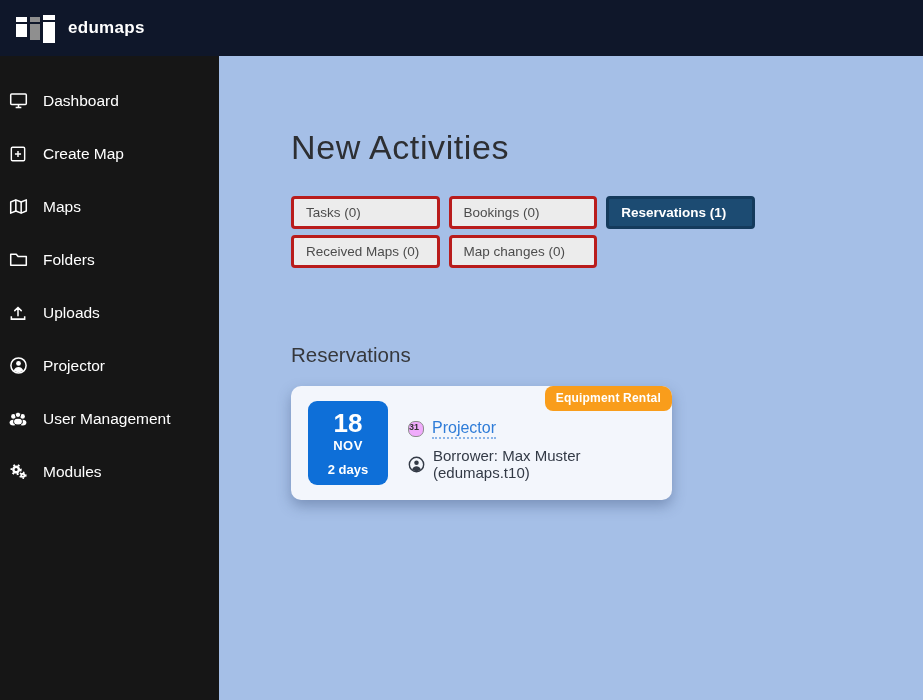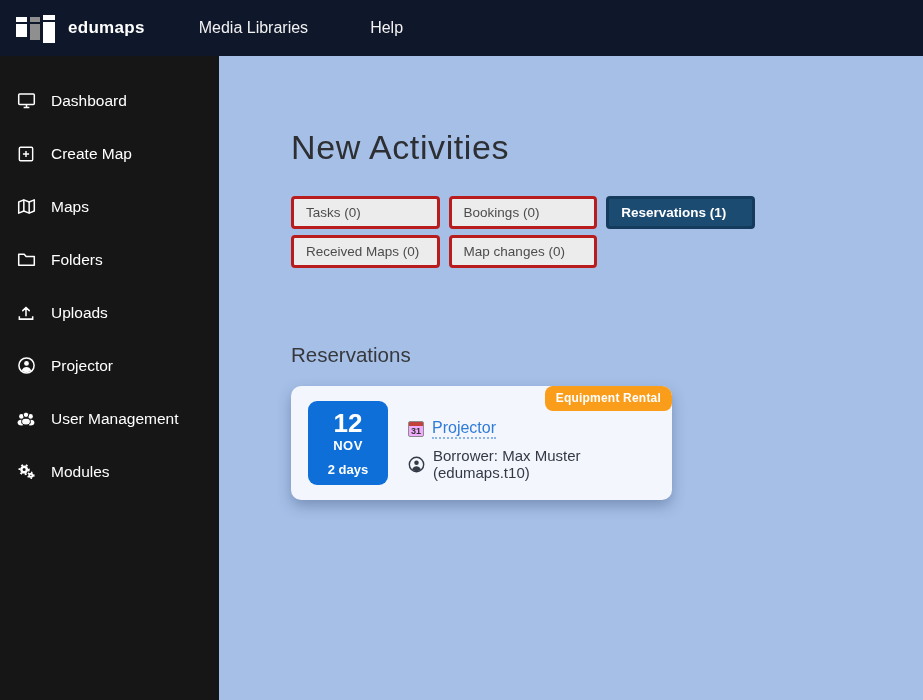--- a/index.html
+++ b/index.html
@@ -32,21 +32,21 @@
   .topnav { display: flex; margin-left: 54px; gap: 62px; }
   .topnav a { color: #f2f2f2; font-size: 16px; text-decoration: none; cursor: pointer; }
 
   
   .shell { flex: 1; display: flex; min-height: 0; }
 
   
   .sidebar { width: 219px; flex: 0 0 219px; background: #161616; padding-top: 18px; }
   .side-item {
     height: 53px; display: flex; align-items: center; gap: 15px;
-    padding: 0 16px; color: #fff; font-size: 15.5px; cursor: pointer;
+    padding: 0 8px; color: #fff; font-size: 15.5px; cursor: pointer;
   }
   .sicon { width: 20px; flex: 0 0 20px; display: flex; justify-content: center; align-items: center; }
   .sicon svg { display: block; }
 
   
   .content {
     flex: 1; background: #a5bfe7; position: relative;
     padding: 72px 0 0 72px; overflow: hidden;
   }
   .page-title {
@@ -91,22 +91,22 @@
   .details { position: absolute; left: 117px; top: 33px; display: flex; flex-direction: column; gap: 8px; }
   .line { display: flex; align-items: center; gap: 8px; }
   .res-link {
     color: #2e7cd8; font-size: 16px; text-decoration: none;
     border-bottom: 2px dotted #8ab4e8; cursor: pointer; line-height: 1.15;
   }
   .borrower { color: #333a46; font-size: 15px; }
 
   
   .cal {
-    width: 16px; height: 16px; border: 1px solid #8c8c8c; border-radius: 2px;
-    background: #f0abfc; display: flex; flex-direction: column; overflow: hidden; flex: 0 0 16px;
+    width: 16px; height: 16px; border: 1px solid #8c8c8c; border-radius: 7px;
+    background: #f0abfc; display: flex; flex-direction: row; overflow: hidden; flex: 0 0 16px;
   }
   .cal .cal-top { height: 4px; background: #c2413a; display: block; }
   .cal b { font-size: 9px; color: #333; text-align: center; line-height: 10px; font-weight: 700; }
 </style>
 </head>
 <body>
 
 <div class="app">
 
   <header class="topbar">
@@ -120,24 +120,20 @@
             <i class="cap"></i>
             <i class="bod"></i>
           </span>
         <span class="lbar b3">
             <i class="cap"></i>
             <i class="bod"></i>
           </span>
       </span>
       <span class="brand-text">edumaps</span>
     </div>
-    <nav class="topnav">
-      <a>Media Libraries</a>
-      <a>Help</a>
-    </nav>
   </header>
 
   <div class="shell">
 
     <aside class="sidebar">
 
       <div class="side-item">
         <span class="sicon">
           <svg width="19" height="19" viewBox="0 0 20 20" fill="none" stroke="#fff" stroke-width="1.6">
             <rect x="1.8" y="3.2" width="16.4" height="11" rx="1"></rect>
@@ -236,21 +232,21 @@
         <button class="fbtn">Received Maps (0)</button>
         <button class="fbtn">Map changes (0)</button>
       </div>
 
       <h2 class="section-title">Reservations</h2>
 
       <div class="card">
         <span class="tag">Equipment Rental</span>
 
         <div class="datebox">
-          <span class="day">12</span>
+          <span class="day">18</span>
           <span class="mon">NOV</span>
           <span class="dur">2 days</span>
         </div>
 
         <div class="details">
           <div class="line">
             <span class="cal">
               <i class="cal-top"></i>
               <b>31</b>
             </span>

